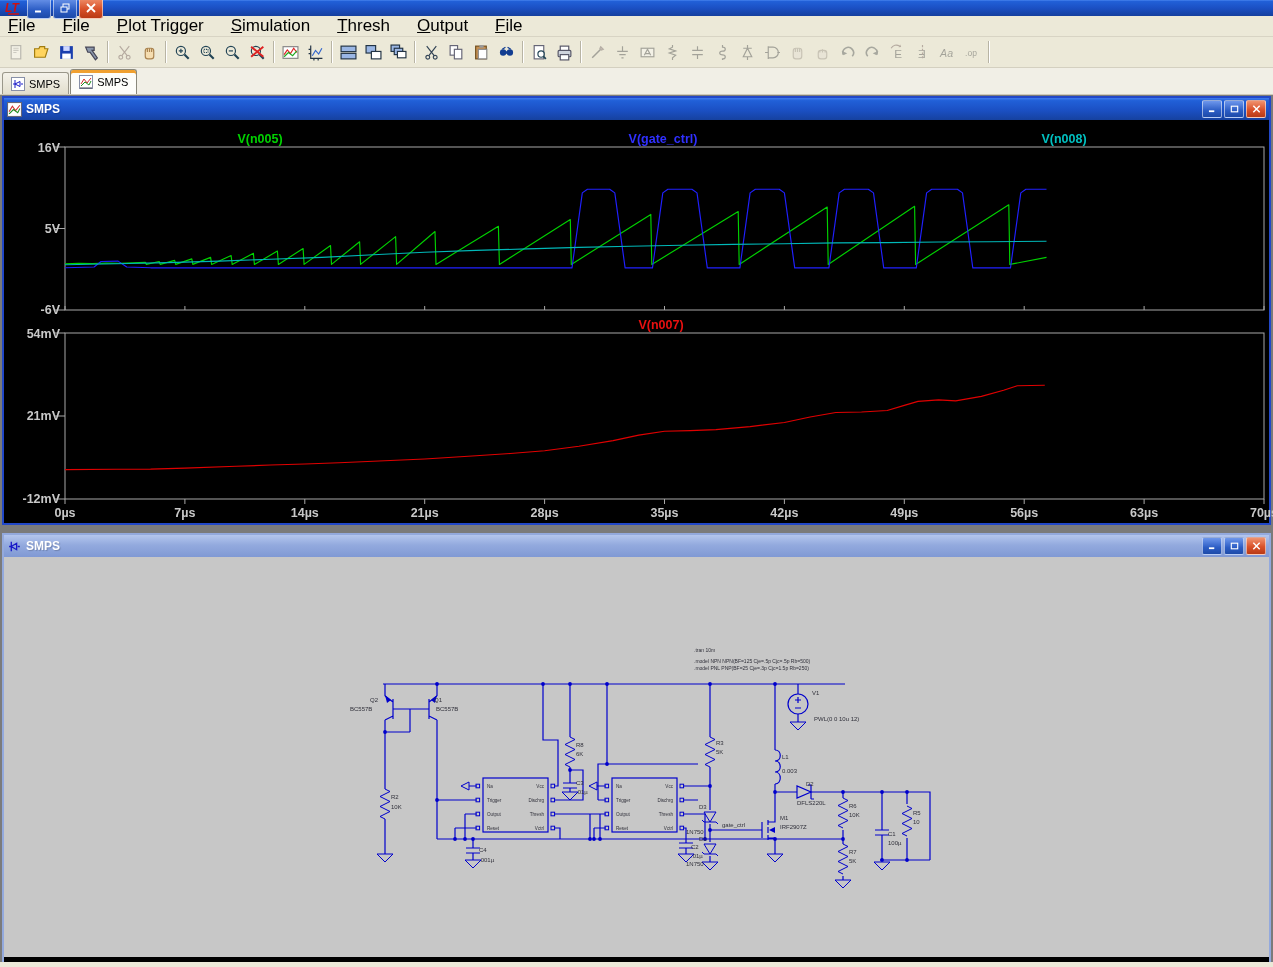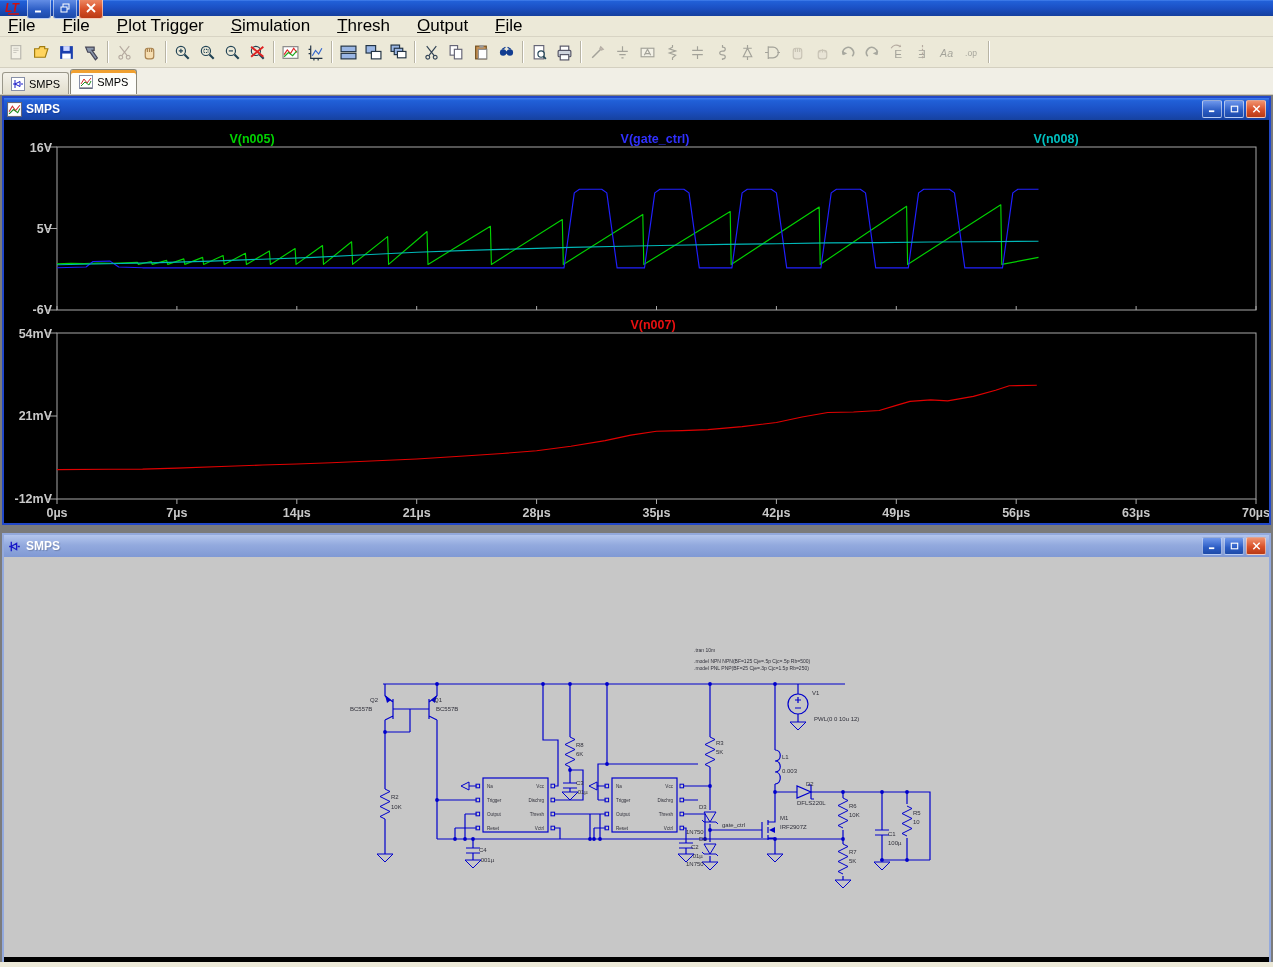--- a/index.html
+++ b/index.html
@@ -32,21 +32,21 @@
   .tab.active{height:24px;background:#fdfdfa;border-color:#8a887c;box-shadow:inset 0 3px 0 #f0a030;}
   
   #mdi{position:relative;height:867px;background:#7b7b7b;overflow:hidden;}
   .child{position:absolute;border:2px solid #2248c8;background:#000;}
   .child .ctitle{height:22px;display:flex;align-items:center;padding:0 3px;color:#fff;font-size:12px;font-weight:bold;
     background:linear-gradient(180deg,#3f7cee 0%,#2160d8 12%,#1b50c4 55%,#16419f 100%);}
   .child.inactive{border-color:#93a9dd;}
   .child.inactive .ctitle{background:linear-gradient(180deg,#b4c6ee 0%,#93aade 45%,#8099d4 100%);}
   .ctitle .cico{width:15px;height:15px;margin-right:4px;}
   .ctitle .ct{flex:1;text-shadow:1px 1px 1px #00000033;}
-  #plot-client{position:relative;width:1036px;height:403px;background:#000;}
+  #plot-client{position:relative;width:1036px;height:403px;background:#000;padding-left:8px;}
   #sch-client{position:relative;width:1265px;height:400px;background:#c7c7c7;}
   svg{display:block}
   text{font-family:"Liberation Sans",sans-serif;}
   .ticklab{font-size:12.5px;font-weight:bold;fill:#c8c8c8;}
   .serlab{font-size:12.5px;font-weight:bold;}
   .slab{fill:#30303a;font-size:6px;}
   .spin{fill:#30303a;font-size:4.6px;}
   .sdir{fill:#30303a;font-size:5px;}
 </style>
 </head>

